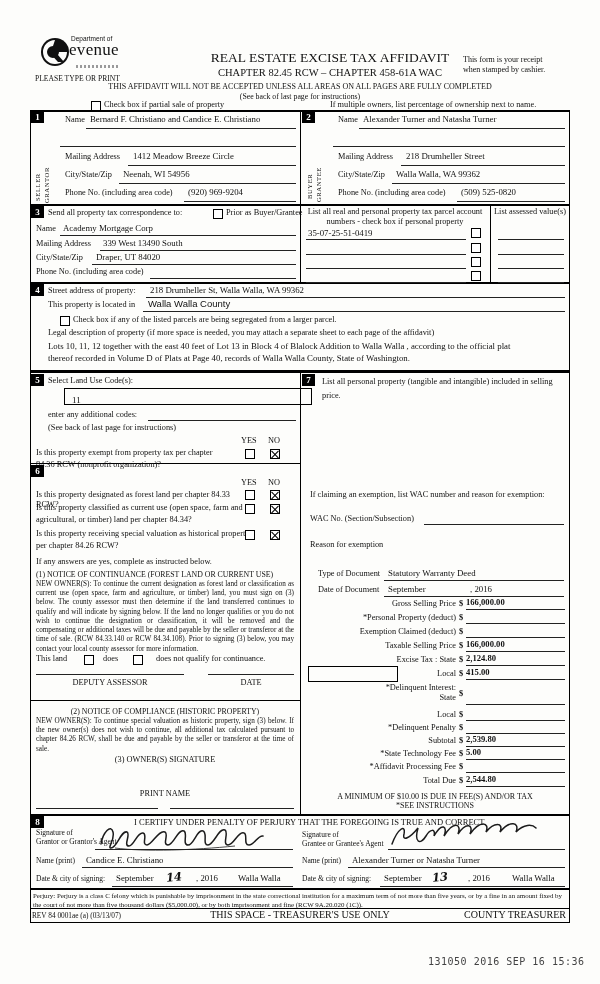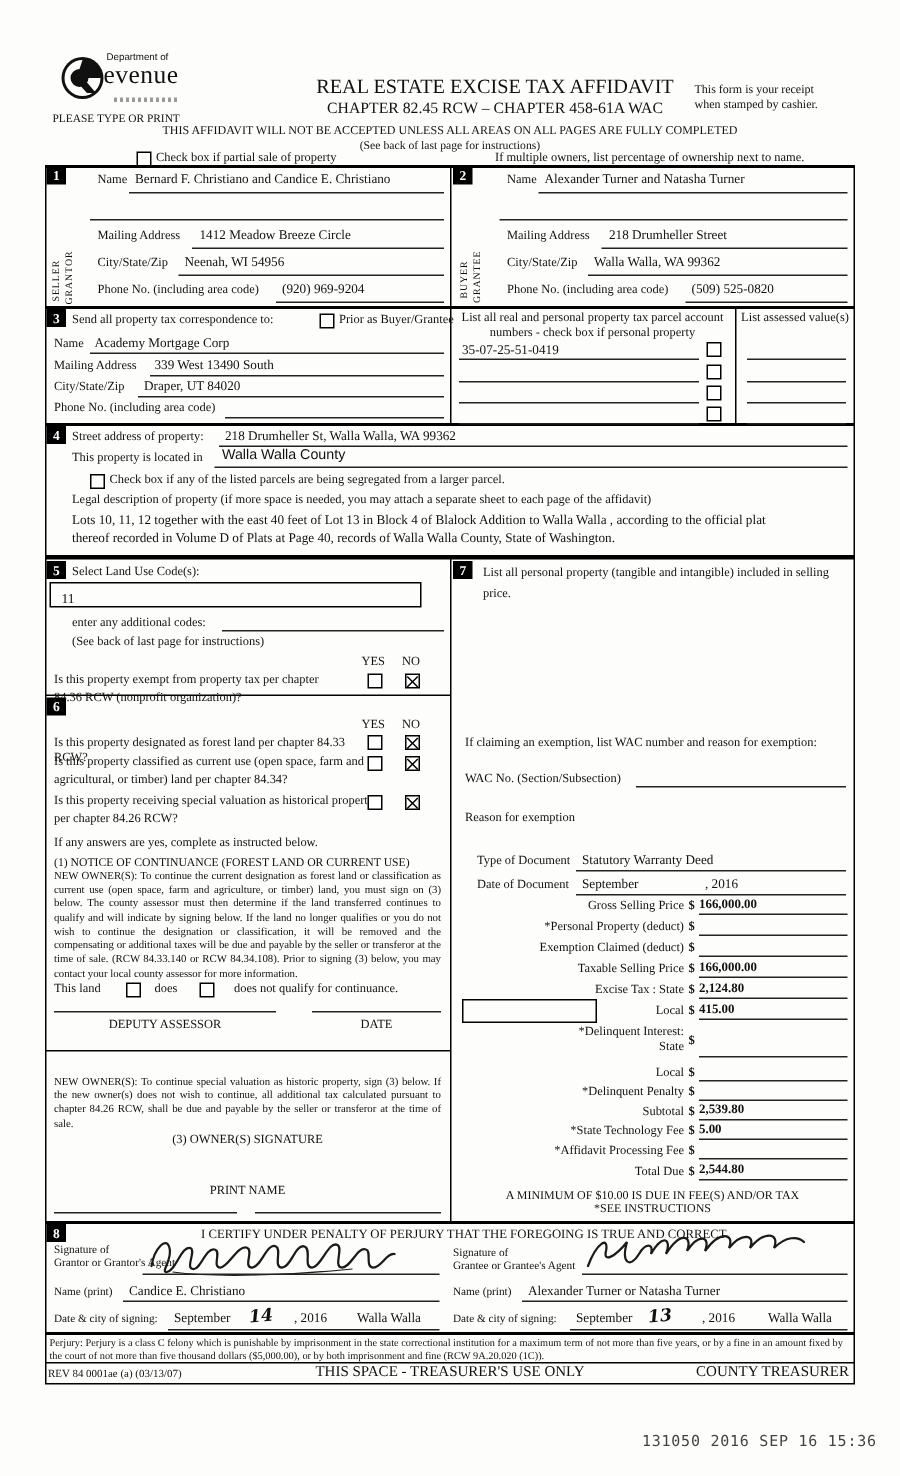--- a/index.html
+++ b/index.html
@@ -188,21 +188,21 @@
   <div class="abs sans" style="left:148px;top:298px;font-size:9.5px">Walla Walla County</div>
   <div class="abs ul" style="left:143px;top:298px;width:422px;height:13px"></div>
   <span class="cb abs" style="left:60px;top:316px"></span>
   <div class="abs t" style="left:48px;top:328px">Legal description of property (if more space is needed, you may attach a separate sheet to each page of the affidavit)</div>
   <div class="abs t" style="left:73px;top:315px">Check box if any of the listed parcels are being segregated from a larger parcel.</div>
   <div class="abs t9 b" style="left:48px;top:341px">Lots 10, 11, 12 together with the east 40 feet of Lot 13   in Block 4 of Blalock Addition to Walla Walla , according to the official plat</div>
   <div class="abs t9 b" style="left:48px;top:353px">thereof recorded in Volume D of Plats at Page 40, records of Walla Walla County, State of Washington.</div>
 
   <div class="numbox" style="left:31px;top:374px">5</div>
   <div class="abs t" style="left:48px;top:376px">Select Land Use Code(s):</div>
-  <div class="abs" style="left:33px;top:388px;width:246px;height:15px;border:1.6px solid #000">
+  <div class="abs" style="left:64px;top:388px;width:246px;height:15px;border:1.6px solid #000">
     <span class="b" style="font-size:9px;margin-left:7px;line-height:15px">11</span>
   </div>
   <div class="abs t" style="left:48px;top:410px">enter any additional codes:</div>
   <div class="abs ul" style="left:148px;top:408px;width:148px;height:12px"></div>
   <div class="abs t" style="left:48px;top:423px">(See back of last page for instructions)</div>
   <div class="abs t" style="left:241px;top:436px">YES</div>
   <div class="abs t" style="left:268px;top:436px">NO</div>
   <div class="abs t" style="left:36px;top:448px">Is this property exempt from property tax per chapter</div>
   <div class="abs t" style="left:36px;top:460px">84.36 RCW (nonprofit organization)?</div>
   <span class="cb abs" style="left:245px;top:449px"></span>
@@ -229,20 +229,21 @@
   <div class="abs t" style="left:36px;top:654px">This land</div>
   <span class="cb abs" style="left:84px;top:655px"></span>
   <div class="abs t" style="left:103px;top:654px">does</div>
   <span class="cb abs" style="left:133px;top:655px"></span>
   <div class="abs t" style="left:156px;top:654px">does not   qualify for continuance.</div>
   <div class="abs ul" style="left:36px;top:663px;width:148px;height:11px"></div>
   <div class="abs ul" style="left:208px;top:663px;width:86px;height:11px"></div>
   <div class="abs t ctr" style="left:36px;top:678px;width:148px">DEPUTY ASSESSOR</div>
   <div class="abs t ctr" style="left:208px;top:678px;width:86px">DATE</div>
 
+  <div class="abs b ctr" style="left:30px;top:707px;width:270px;font-size:7.8px">(2) NOTICE OF COMPLIANCE (HISTORIC PROPERTY)</div>
   <div class="abs sm justify" style="left:36px;top:717px;width:258px">NEW OWNER(S): To continue special valuation as historic property, sign (3) below. If the new owner(s) does not wish to continue, all additional tax calculated pursuant to chapter 84.26 RCW, shall be due and payable by the seller or transferor at the time of sale.</div>
   <div class="abs b ctr" style="left:30px;top:755px;width:270px;font-size:8.3px">(3) OWNER(S) SIGNATURE</div>
   <div class="abs b ctr" style="left:30px;top:789px;width:270px;font-size:8.3px">PRINT NAME</div>
   <div class="abs ul" style="left:36px;top:797px;width:122px;height:11px"></div>
   <div class="abs ul" style="left:170px;top:797px;width:124px;height:11px"></div>
 
   <div class="numbox" style="left:302px;top:374px">7</div>
   <div class="abs t" style="left:322px;top:377px">List all personal property (tangible and intangible) included in selling</div>
   <div class="abs t" style="left:322px;top:391px">price.</div>
 

